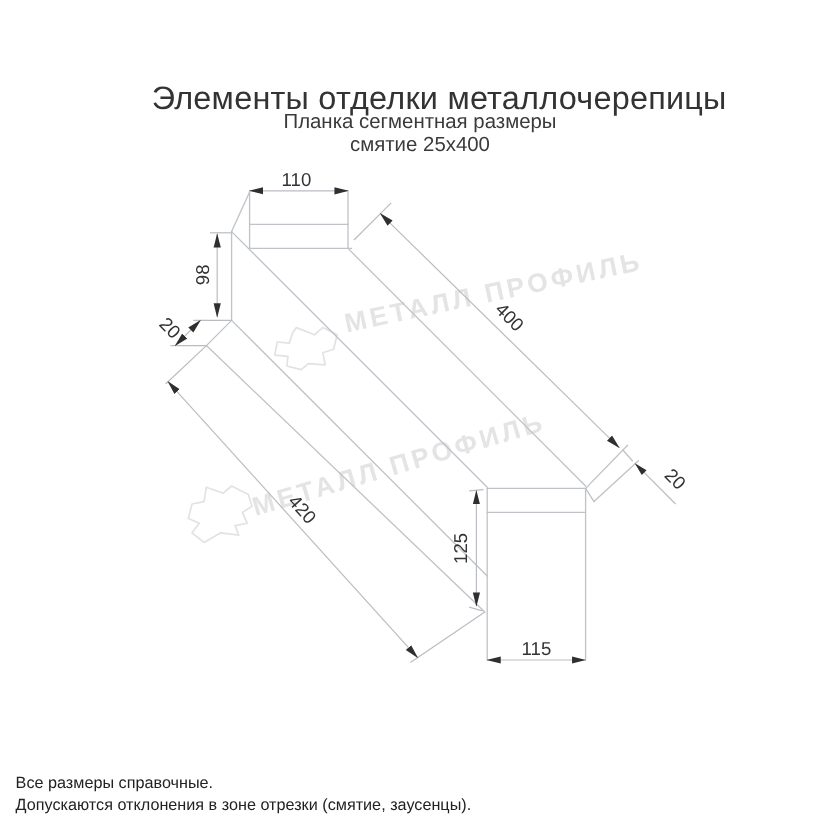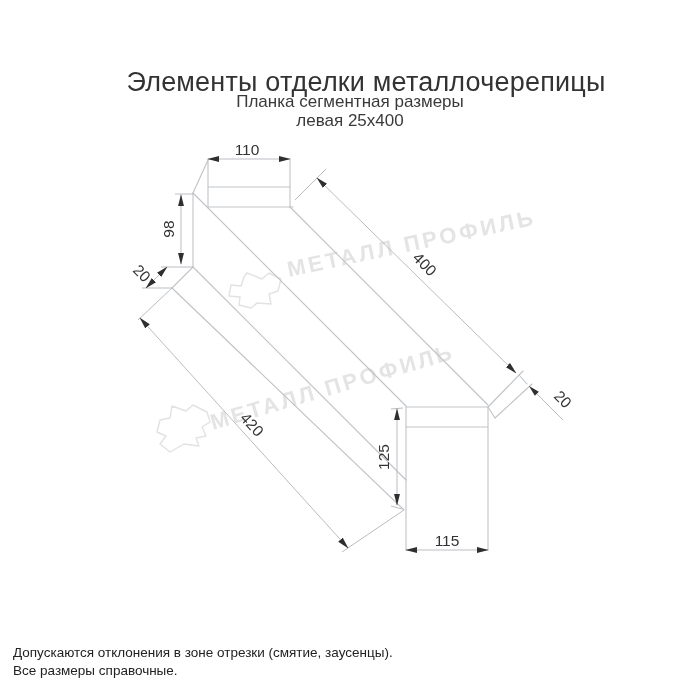--- a/index.html
+++ b/index.html
@@ -26,21 +26,21 @@
   .wm-text{font-family:"Liberation Sans",sans-serif;font-size:22px;font-weight:bold;fill:#e4e4e4;letter-spacing:3px;}
   .wm-cloud{stroke:#e2e2e2;stroke-width:1.4;fill:none;stroke-linejoin:round;}
 </style>
 </head>
 <body>
 
 <div class="page-title">Элементы отделки металлочерепицы</div>
 
 <div class="subtitle">
   <div>Планка сегментная размеры</div>
-  <div>левая 25х400</div>
+  <div>смятие 25х400</div>
 </div>
 
 <svg width="700" height="700" viewBox="0 0 700 700">
   <defs>
     <marker id="arr" viewBox="0 0 12 8" refX="11.3" refY="4" markerWidth="12" markerHeight="8" orient="auto-start-reverse" markerUnits="userSpaceOnUse">
       <path d="M12,4 L0,1 L0,7 Z" fill="#2f2f2f"></path>
     </marker>
   </defs>
 
   <g>
@@ -125,15 +125,15 @@
     <text class="dim-text" transform="translate(389,457) rotate(-90)" text-anchor="middle">125</text>
   </g>
 
   <g>
     <path class="dim-line" d="M406,550 L488,550" marker-start="url(#arr)" marker-end="url(#arr)"></path>
     <text class="dim-text" x="447" y="546" text-anchor="middle">115</text>
   </g>
 </svg>
 
 <div class="footer">
+  <div>Все размеры справочные.</div>
   <div>Допускаются отклонения в зоне отрезки (смятие, заусенцы).</div>
-  <div>Все размеры справочные.</div>
 </div>
 
 </body></html>

